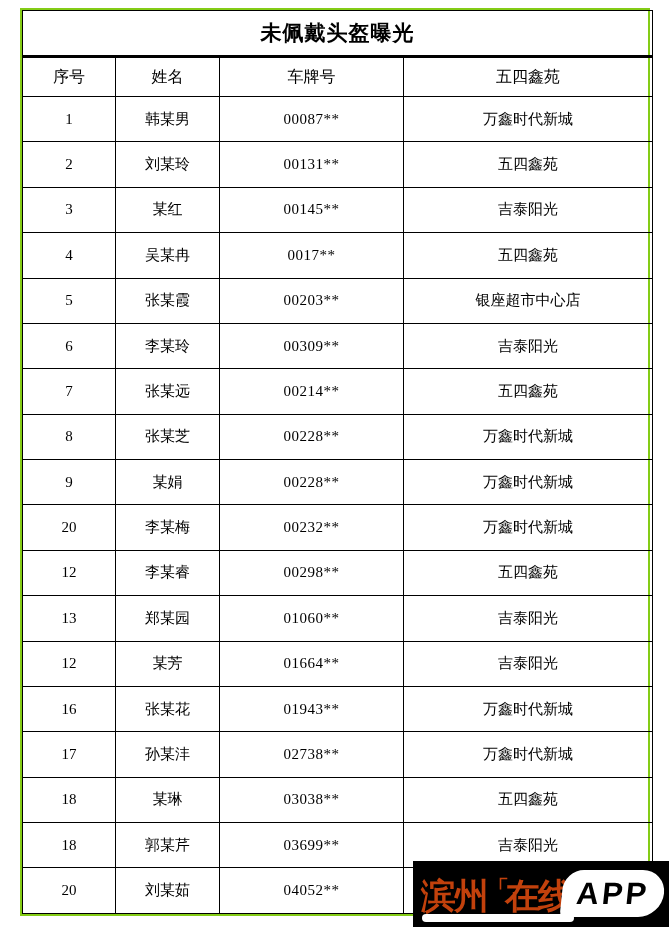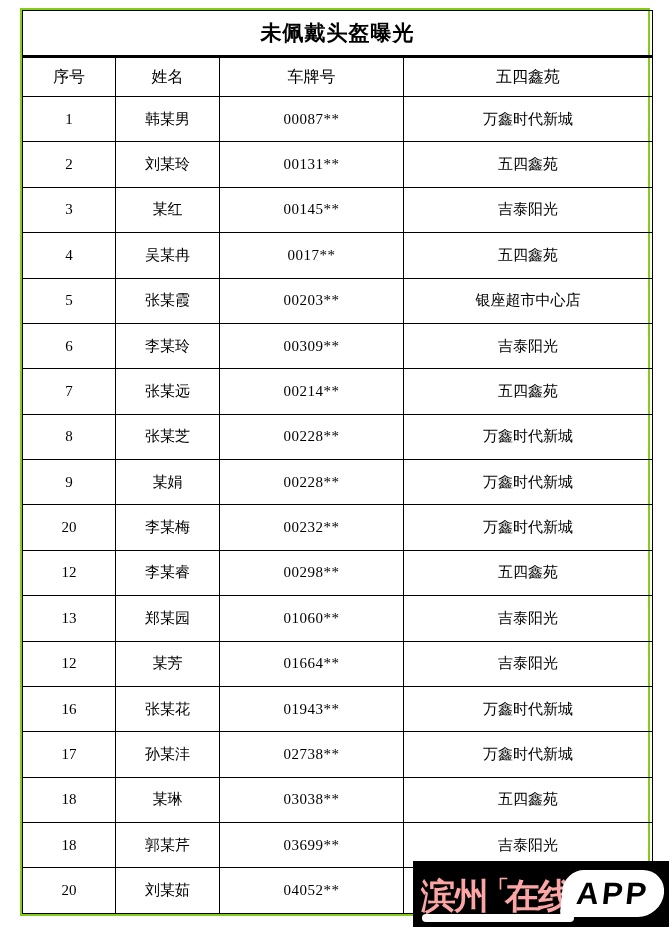--- a/index.html
+++ b/index.html
@@ -59,21 +59,21 @@
     top: 861px;
     width: 256px;
     height: 66px;
     background: #000000;
     overflow: hidden;
   }
   .wm-cn {
     position: absolute;
     left: 8px;
     top: 8px;
-    color: #fca5a5;
+    color: #c2410c;
     font-family: "Liberation Sans", "DejaVu Sans", sans-serif;
     font-weight: 900;
     font-size: 35px;
     line-height: 40px;
     letter-spacing: -2px;
     white-space: nowrap;
   }
   .wm-bracket {
     display: inline-block;
     font-size: 22px;

